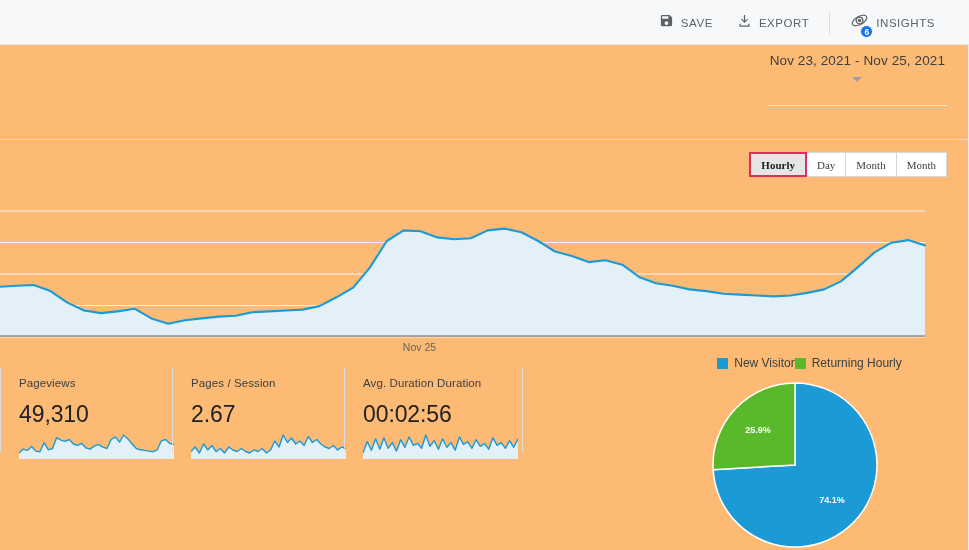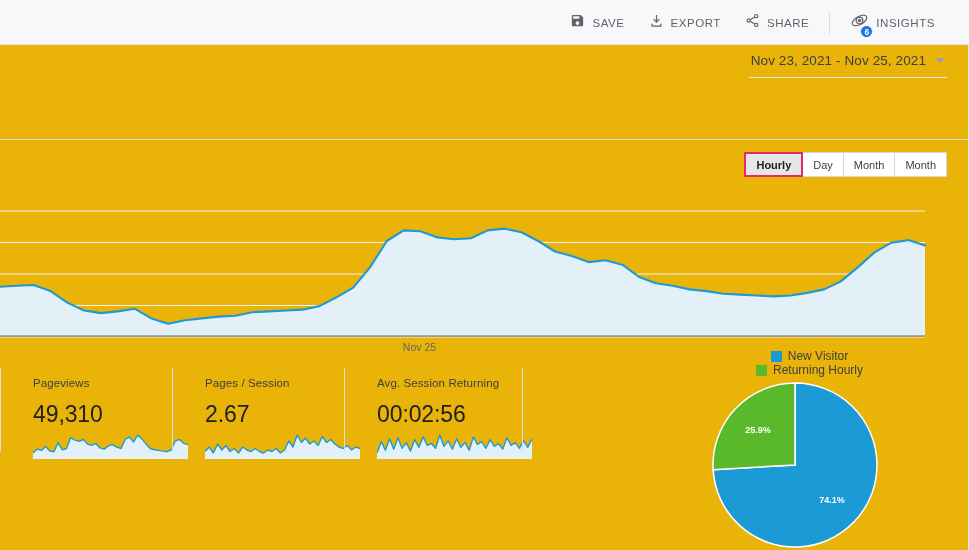--- a/index.html
+++ b/index.html
@@ -10,21 +10,21 @@
     overflow: hidden;
     background: #ffffff;
     font-family: "Liberation Sans", sans-serif;
     color: #3c4043;
   }
 
   .page {
     position: relative;
     width: 969px;
     height: 550px;
-    background: #eab308;
+    background: #fdba74;
   }
 
   
   .toolbar {
     position: absolute;
     left: 0; top: 0;
     width: 969px; height: 45px;
     background: #f6f8f9;
     border-bottom: 1px solid #e4e6e8;
   }
@@ -73,23 +73,24 @@
     border: 1.5px solid #f6f8f9;
   }
 
   
   .daterange {
     position: absolute;
     right: 22px; top: 49px;
     display: flex;
     align-items: center;
     gap: 9px;
-    padding: 4px 2px 9px 2px;
+    padding: 4px 2px 23px 2px;
     border-bottom: 1px solid #e6e7e9;
     cursor: pointer;
+    flex-direction: column;
   }
   .daterange-text {
     font-size: 13.5px;
     color: #3c4043;
     letter-spacing: .1px;
   }
   .caret-down {
     width: 0; height: 0;
     border-left: 5px solid transparent;
     border-right: 5px solid transparent;
@@ -104,20 +105,21 @@
     background: #d9dadc;
   }
   .hr-139 { top: 139px; }
 
   
   .granularity {
     position: absolute;
     right: 22px; top: 152px;
     display: flex;
     height: 41px;
+    font-family: Liberation Serif, serif;
   }
   .gran-btn {
     height: 25px;
     padding: 0 10px;
     display: flex;
     align-items: center;
     justify-content: center;
     font-size: 11px;
     color: #3c4043;
     background: #ffffff;
@@ -154,21 +156,21 @@
   }
 
   
   .metrics {
     position: absolute;
     left: 0; top: 368px;
     display: flex;
   }
   .metric-card {
     width: 172px;
-    padding-left: 32px;
+    padding-left: 18px;
     border-left: 1px solid #dadce0;
     height: 84px;
   }
   .metric-title {
     font-size: 11.5px;
     color: #3c4043;
     margin-top: 9px;
     letter-spacing: .1px;
   }
   .metric-value {
@@ -194,21 +196,20 @@
     position: absolute;
     left: 650px; top: 355px;
     width: 319px; height: 195px;
   }
   .pie-legend {
     display: flex;
     justify-content: center;
     align-items: center;
     height: 16px;
     margin-bottom: 8px;
-    flex-direction: column;
   }
   .legend-item {
     display: flex;
     align-items: center;
     gap: 6px;
     cursor: pointer;
   }
   .legend-swatch {
     width: 11px; height: 11px;
     display: block;
@@ -252,31 +253,20 @@
       <div class="tb-btn">
         <span class="tb-ico">
           <svg width="15" height="15" viewBox="0 0 24 24">
             <path fill="#5f6368" d="M11 3h2v9.2l3.1-3.1 1.4 1.4L12 16l-5.5-5.5 1.4-1.4L11 12.2V3z"></path>
             <path fill="#5f6368" d="M4 17h2v3h12v-3h2v5H4z"></path>
           </svg>
         </span>
         <span class="tb-label">EXPORT</span>
       </div>
 
-      <div class="tb-btn">
-        <span class="tb-ico">
-          <svg width="15" height="15" viewBox="0 0 24 24">
-            <circle cx="18" cy="5" r="2.6" fill="none" stroke="#5f6368" stroke-width="1.8"></circle>
-            <circle cx="6" cy="12" r="2.6" fill="none" stroke="#5f6368" stroke-width="1.8"></circle>
-            <circle cx="18" cy="19" r="2.6" fill="none" stroke="#5f6368" stroke-width="1.8"></circle>
-            <path stroke="#5f6368" stroke-width="1.8" d="M8.3 10.8l7.4-4.3M8.3 13.2l7.4 4.3"></path>
-          </svg>
-        </span>
-        <span class="tb-label">SHARE</span>
-      </div>
 
       <div class="tb-sep"></div>
 
       <div class="tb-btn">
         <span class="insights-wrap">
           <svg width="19" height="19" viewBox="0 0 24 24">
             <circle cx="12" cy="12" r="4.2" fill="none" stroke="#5f6368" stroke-width="1.7"></circle>
             <ellipse cx="12" cy="12" rx="10.2" ry="5" fill="none" stroke="#5f6368" stroke-width="1.5" transform="rotate(-30 12 12)"></ellipse>
             <circle cx="12" cy="12" r="2.1" fill="#5f6368"></circle>
           </svg>
@@ -332,21 +322,21 @@
     <div class="metric-card">
       <div class="metric-title">Pages / Session</div>
       <div class="metric-value">2.67</div>
       <svg class="spark" id="spark-1" width="155" height="26" viewBox="0 0 155 26">
         <path class="sp-area" fill="#e3f0f7" d="M0.0 18.5 L4.2 14.0 L8.4 20.0 L12.6 11.0 L16.8 17.0 L20.9 12.5 L25.1 18.5 L29.3 15.5 L33.5 20.0 L37.7 14.0 L41.9 17.0 L46.1 18.5 L50.3 15.5 L54.5 18.5 L58.6 20.0 L62.8 17.0 L67.0 18.5 L71.2 15.5 L75.4 20.0 L79.6 17.0 L83.8 8.0 L88.0 14.0 L92.2 2.0 L96.4 9.5 L100.5 5.0 L104.7 11.0 L108.9 8.0 L113.1 12.5 L117.3 3.5 L121.5 9.5 L125.7 6.5 L129.9 11.0 L134.1 14.0 L138.2 15.5 L142.4 12.5 L146.6 17.0 L150.8 14.0 L155.0 15.5 L155 26 L0 26 Z"></path>
         <path class="sp-line" fill="none" stroke="#1b9ad6" stroke-width="1.4" stroke-linejoin="round" d="M0.0 18.5 L4.2 14.0 L8.4 20.0 L12.6 11.0 L16.8 17.0 L20.9 12.5 L25.1 18.5 L29.3 15.5 L33.5 20.0 L37.7 14.0 L41.9 17.0 L46.1 18.5 L50.3 15.5 L54.5 18.5 L58.6 20.0 L62.8 17.0 L67.0 18.5 L71.2 15.5 L75.4 20.0 L79.6 17.0 L83.8 8.0 L88.0 14.0 L92.2 2.0 L96.4 9.5 L100.5 5.0 L104.7 11.0 L108.9 8.0 L113.1 12.5 L117.3 3.5 L121.5 9.5 L125.7 6.5 L129.9 11.0 L134.1 14.0 L138.2 15.5 L142.4 12.5 L146.6 17.0 L150.8 14.0 L155.0 15.5"></path>
       </svg>
     </div>
 
     <div class="metric-card">
-      <div class="metric-title">Avg. Session Returning</div>
+      <div class="metric-title">Avg. Duration Duration</div>
       <div class="metric-value">00:02:56</div>
       <svg class="spark" id="spark-2" width="155" height="26" viewBox="0 0 155 26">
         <path class="sp-area" fill="#e3f0f7" d="M0.0 20.0 L4.2 8.6 L8.4 17.2 L12.6 5.8 L16.8 16.2 L20.9 4.8 L25.1 15.3 L29.3 9.6 L33.5 18.1 L37.7 6.7 L41.9 14.3 L46.1 3.9 L50.3 12.4 L54.5 10.5 L58.6 15.3 L62.8 2.0 L67.0 13.4 L71.2 7.7 L75.4 16.2 L79.6 5.8 L83.8 14.3 L88.0 9.6 L92.2 17.2 L96.4 3.9 L100.5 11.5 L104.7 8.6 L108.9 15.3 L113.1 6.7 L117.3 13.4 L121.5 10.5 L125.7 16.2 L129.9 4.8 L134.1 12.4 L138.2 9.6 L142.4 15.3 L146.6 7.7 L150.8 14.3 L155.0 5.8 L155 26 L0 26 Z"></path>
         <path class="sp-line" fill="none" stroke="#1b9ad6" stroke-width="1.4" stroke-linejoin="round" d="M0.0 20.0 L4.2 8.6 L8.4 17.2 L12.6 5.8 L16.8 16.2 L20.9 4.8 L25.1 15.3 L29.3 9.6 L33.5 18.1 L37.7 6.7 L41.9 14.3 L46.1 3.9 L50.3 12.4 L54.5 10.5 L58.6 15.3 L62.8 2.0 L67.0 13.4 L71.2 7.7 L75.4 16.2 L79.6 5.8 L83.8 14.3 L88.0 9.6 L92.2 17.2 L96.4 3.9 L100.5 11.5 L104.7 8.6 L108.9 15.3 L113.1 6.7 L117.3 13.4 L121.5 10.5 L125.7 16.2 L129.9 4.8 L134.1 12.4 L138.2 9.6 L142.4 15.3 L146.6 7.7 L150.8 14.3 L155.0 5.8"></path>
       </svg>
     </div>
 
   </div>
   <div class="metrics-endcap"></div>
 

